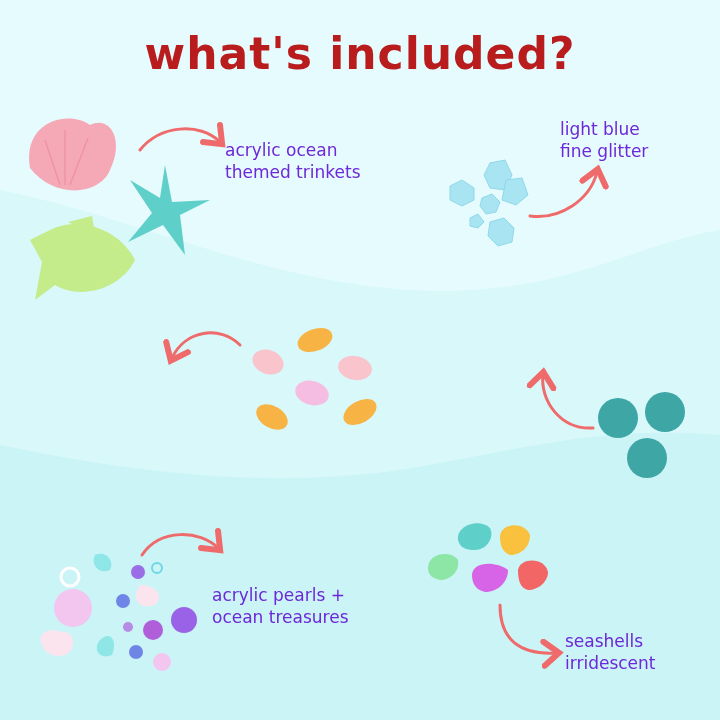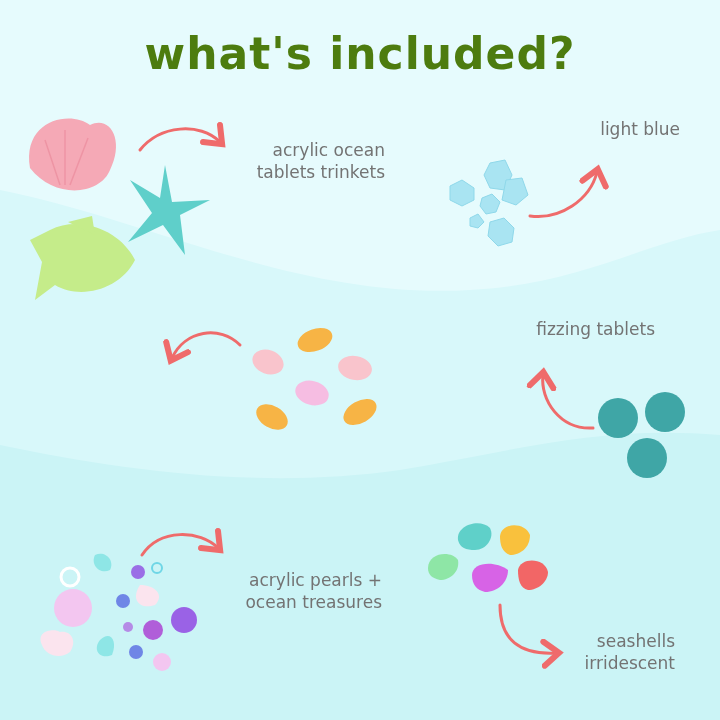--- a/index.html
+++ b/index.html
@@ -1,19 +1,19 @@
 <!DOCTYPE html>
 <html><head>
 <meta charset="utf-8">
 <style>
   html, body { margin:0; padding:0; }
   body { width:720px; height:720px; overflow:hidden; position:relative; background:#e6fbfd; font-family:"DejaVu Sans", sans-serif; }
   .bg { position:absolute; left:0; top:0; width:720px; height:720px; }
-  .title { position:absolute; top:28px; left:0; width:720px; text-align:center; color:#4d7c0f; font-size:44px; font-weight:bold; letter-spacing:1px; font-family:"DejaVu Sans", sans-serif; }
-  .label { position:absolute; color:#737373; font-size:17px; line-height:22px; text-align:right; font-family:"DejaVu Sans", sans-serif; }
+  .title { position:absolute; top:28px; left:0; width:720px; text-align:center; color:#b91c1c; font-size:44px; font-weight:bold; letter-spacing:1px; font-family:"DejaVu Sans", sans-serif; }
+  .label { position:absolute; color:#6d28d9; font-size:17px; line-height:22px; text-align:left; font-family:"DejaVu Sans", sans-serif; }
   .label span { display:block; }
   svg.art { position:absolute; left:0; top:0; width:720px; height:720px; pointer-events:none; }
 </style>
 </head>
 <body>
 
 <svg class="bg" viewBox="0 0 720 720">
   <rect width="720" height="720" fill="#e6fbfd"></rect>
   <path d="M0 190 C 150 220, 300 300, 470 290 C 580 285, 650 240, 720 230 L720 720 L0 720 Z" fill="#d8f8fa"></path>
   <path d="M0 445 C 120 470, 260 490, 400 470 C 520 450, 600 425, 720 435 L720 720 L0 720 Z" fill="#cbf4f6"></path>
@@ -95,30 +95,30 @@
     <path d="M500 536 C 502 522, 525 522, 530 535 C 530 548, 520 555, 510 555 C 502 552, 500 545, 500 536 Z" fill="#f9c13d"></path>
     <path d="M428 568 C 428 552, 452 550, 458 560 C 460 572, 450 580, 440 580 C 432 578, 428 575, 428 568 Z" fill="#8ee6a6"></path>
     <path d="M472 575 C 472 562, 495 560, 508 570 C 508 582, 498 592, 485 592 C 477 590, 472 585, 472 575 Z" fill="#d763e6"></path>
     <path d="M518 570 C 520 557, 545 557, 548 572 C 548 582, 538 590, 528 590 C 520 588, 518 580, 518 570 Z" fill="#f26666"></path>
   </g>
   <path d="M500 605 C 500 640, 520 655, 556 653" fill="none" stroke="#ef6b6b" stroke-width="3" stroke-linecap="round" marker-end="url(#ah)"></path>
 </svg>
 
 <div class="label" style="left:225px;top:139px;width:160px;">
   <span>acrylic ocean</span>
-  <span>tablets trinkets</span>
+  <span>themed trinkets</span>
 </div>
 <div class="label" style="left:560px;top:118px;width:120px;">
   <span>light blue</span>
+  <span>fine glitter</span>
 </div>
 <div class="label" style="left:25px;top:372px;width:190px;">
 </div>
 <div class="label" style="left:425px;top:318px;width:230px;">
-  <span>fizzing tablets</span>
 </div>
-<div class="label" style="left:212px;top:569px;width:170px;">
+<div class="label" style="left:212px;top:584px;width:170px;">
   <span>acrylic pearls +</span>
   <span>ocean treasures</span>
 </div>
 <div class="label" style="left:565px;top:630px;width:110px;">
   <span>seashells</span>
   <span>irridescent</span>
 </div>
 
 </body></html>

